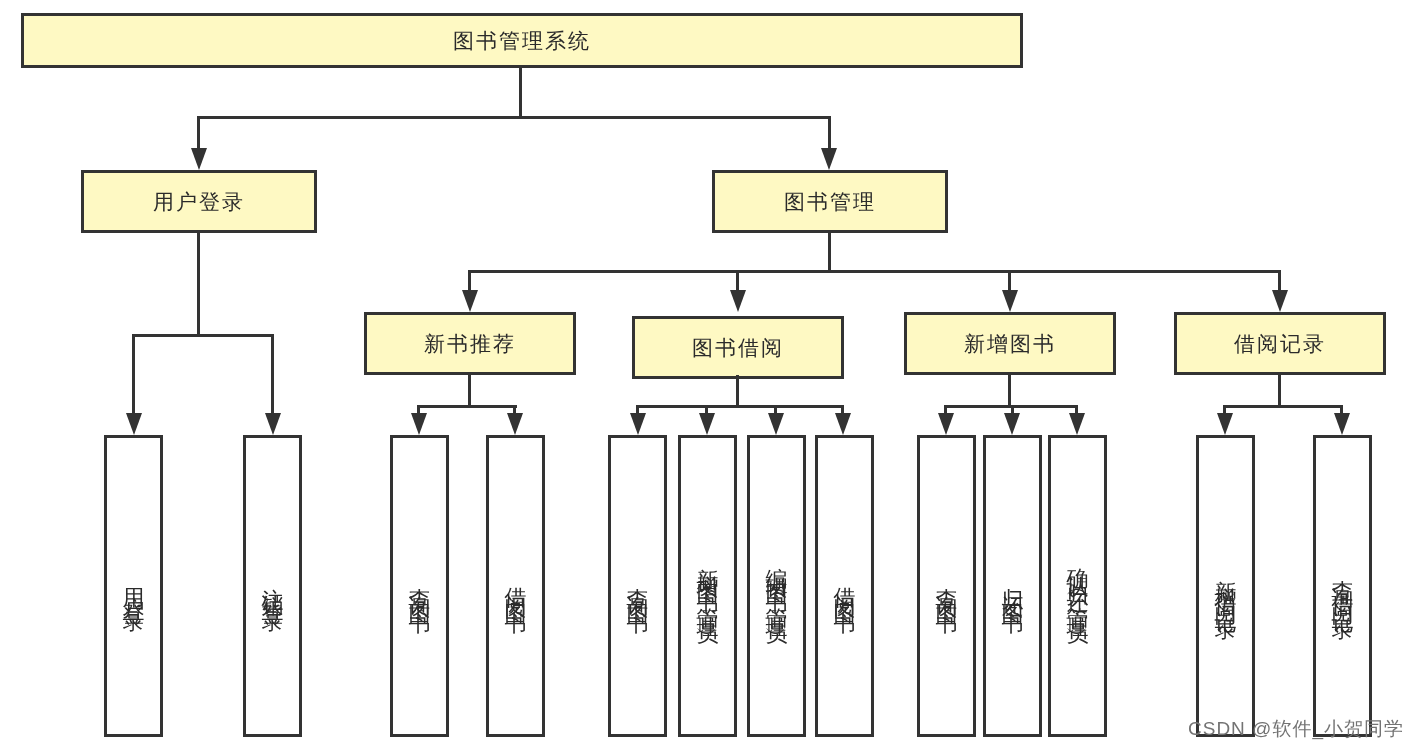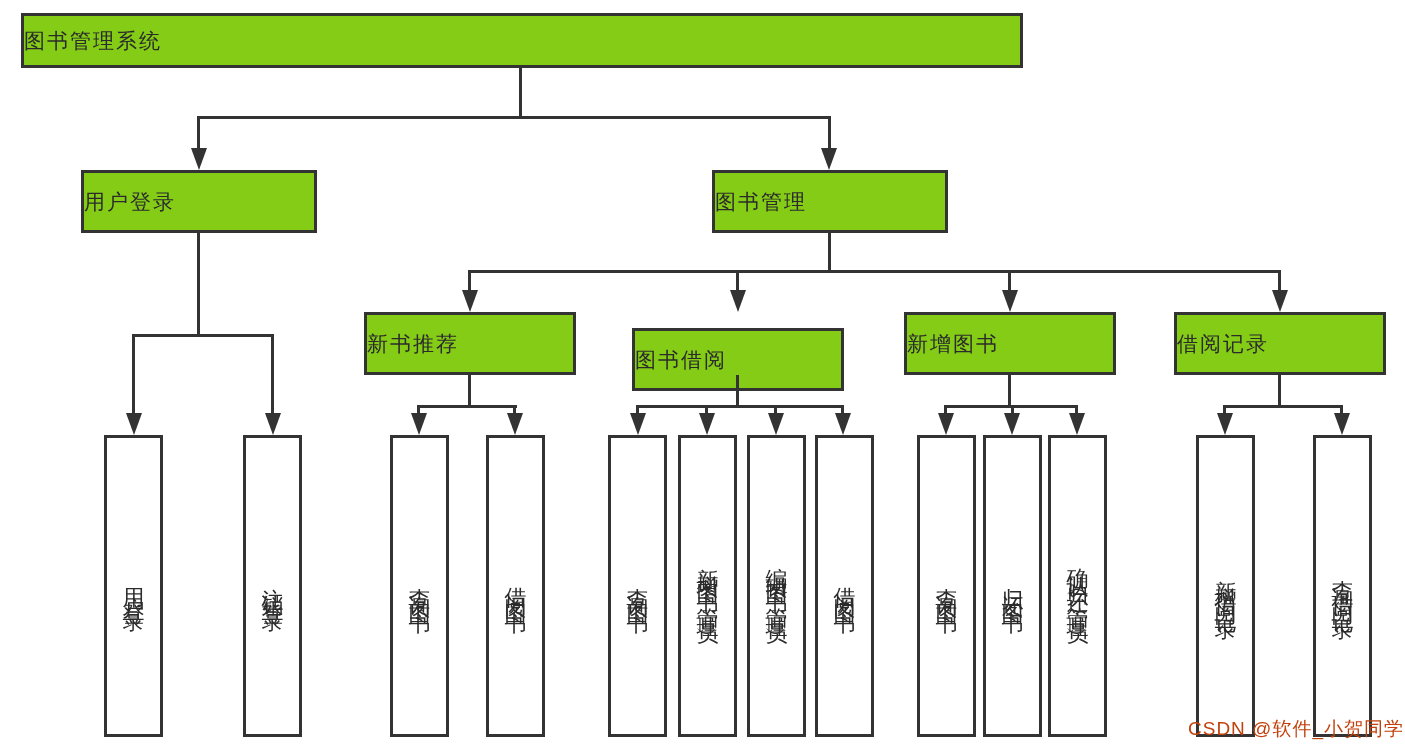--- a/index.html
+++ b/index.html
@@ -9,23 +9,24 @@
     width: 1405px;
     height: 747px;
     background: #ffffff;
     font-family: "Liberation Sans", sans-serif;
     color: #2b2b2b;
     overflow: hidden;
   }
   .node {
     position: absolute;
     border: 3px solid #333333;
-    background: #84cc16;
+    background: #fef9c3;
     display: flex;
     align-items: center;
+    justify-content: center;
   }
   .node span {
     font-size: 21px;
     letter-spacing: 2px;
     white-space: nowrap;
   }
   .leaf {
     position: absolute;
     top: 435px;
     height: 302px;
@@ -52,21 +53,21 @@
     border-left: 8px solid transparent;
     border-right: 8px solid transparent;
     border-top: 22px solid #333333;
   }
   .wm {
     position: absolute;
     left: 1188px;
     top: 716px;
     font-size: 19px;
     letter-spacing: 1px;
-    color: #c2410c;
+    color: #737373;
     z-index: 5;
     white-space: nowrap;
   }
 </style>
 </head>
 <body>
 
 <div class="canvas">
 
   <div class="node" style="left:21px;top:13px;width:1002px;height:55px">
@@ -76,21 +77,21 @@
   <div class="node" style="left:81px;top:170px;width:236px;height:63px">
     <span>用户登录</span>
   </div>
   <div class="node" style="left:712px;top:170px;width:236px;height:63px">
     <span>图书管理</span>
   </div>
 
   <div class="node" style="left:364px;top:312px;width:212px;height:63px">
     <span>新书推荐</span>
   </div>
-  <div class="node" style="left:632px;top:328px;width:212px;height:63px">
+  <div class="node" style="left:632px;top:316px;width:212px;height:63px">
     <span>图书借阅</span>
   </div>
   <div class="node" style="left:904px;top:312px;width:212px;height:63px">
     <span>新增图书</span>
   </div>
   <div class="node" style="left:1174px;top:312px;width:212px;height:63px">
     <span>借阅记录</span>
   </div>
 
   <div class="leaf" style="left:104px">

